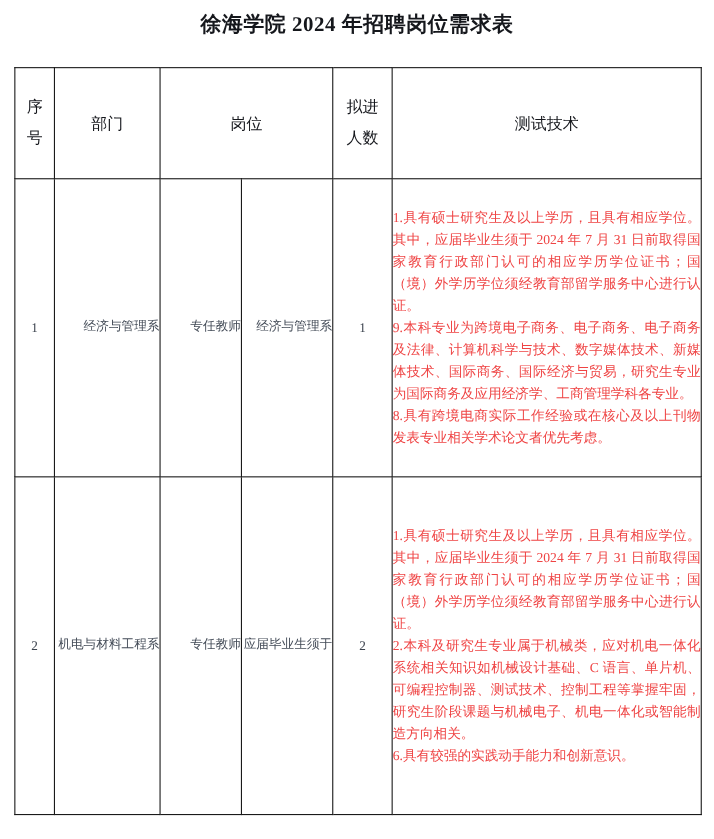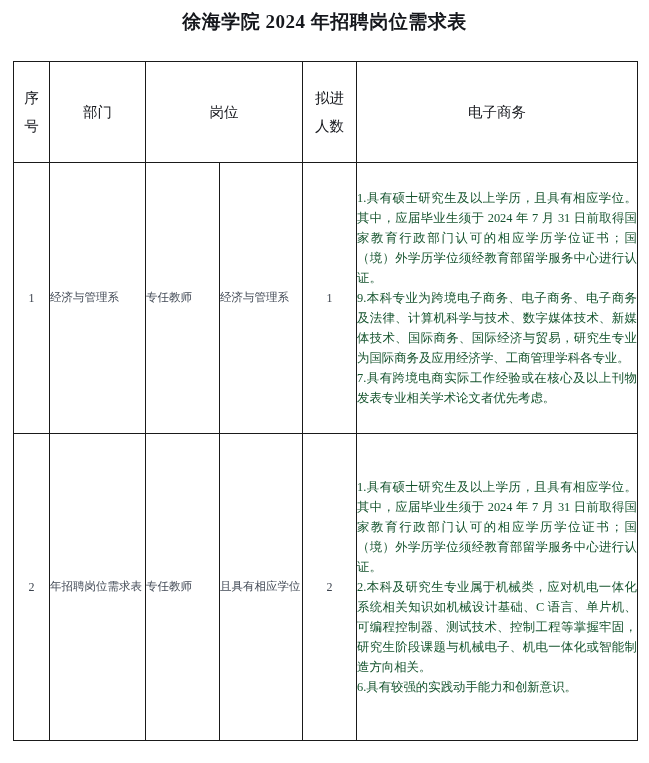--- a/index.html
+++ b/index.html
@@ -71,21 +71,21 @@
     display: flex;
     flex-direction: column;
     align-items: center;
     justify-content: center;
     line-height: 1.0;
   }
   .hdr-stack span { display: block; padding: 7px 0; }
   .hdr-cond { font-size: 14.5px; }
 
   .cell-center {
-    text-align: left;
+    text-align: right;
     font-size: 11.5px;
     color: #434b57;
     line-height: 1.55;
   }
   .cell-num {
     text-align: center;
     font-size: 12px;
     color: #3c434e;
   }
   .cell-seq {
@@ -93,21 +93,21 @@
     font-size: 12px;
     color: #3c434e;
   }
   .cond-cell {
     vertical-align: middle;
     padding: 0 7px 0 8px;
   }
   .cond-body {
     font-size: 12.4px;
     line-height: 20px;
-    color: #14532d;
+    color: #ef4444;
     text-align: justify;
     text-justify: inter-ideograph;
     font-family: "Liberation Serif", "DejaVu Serif", serif;
   }
   .cond-body p { margin: 0; }
   .row-1 td { height: 270px; }
   .row-2 td { height: 306px; }
 </style>
 </head>
 <body>
@@ -135,43 +135,43 @@
             </div>
           </th>
           <th class="hdr-cell">部门</th>
           <th class="hdr-cell" colspan="2">岗位</th>
           <th class="hdr-cell">
             <div class="hdr-stack">
               <span>拟进</span>
               <span>人数</span>
             </div>
           </th>
-          <th class="hdr-cell hdr-cond">电子商务</th>
+          <th class="hdr-cell hdr-cond">测试技术</th>
         </tr>
       </thead>
       <tbody>
         <tr class="row-1">
           <td class="cell-seq">1</td>
           <td class="cell-center">经济与管理系</td>
           <td class="cell-center">专任教师</td>
           <td class="cell-center">经济与管理系</td>
           <td class="cell-num">1</td>
           <td class="cond-cell">
             <div class="cond-body">
               <p>1.具有硕士研究生及以上学历，且具有相应学位。其中，应届毕业生须于 2024 年 7 月 31 日前取得国家教育行政部门认可的相应学历学位证书；国（境）外学历学位须经教育部留学服务中心进行认证。</p>
               <p>9.本科专业为跨境电子商务、电子商务、电子商务及法律、计算机科学与技术、数字媒体技术、新媒体技术、国际商务、国际经济与贸易，研究生专业为国际商务及应用经济学、工商管理学科各专业。</p>
-              <p>7.具有跨境电商实际工作经验或在核心及以上刊物发表专业相关学术论文者优先考虑。</p>
+              <p>8.具有跨境电商实际工作经验或在核心及以上刊物发表专业相关学术论文者优先考虑。</p>
             </div>
           </td>
         </tr>
         <tr class="row-2">
           <td class="cell-seq">2</td>
-          <td class="cell-center">年招聘岗位需求表</td>
+          <td class="cell-center">机电与材料工程系</td>
           <td class="cell-center">专任教师</td>
-          <td class="cell-center">且具有相应学位</td>
+          <td class="cell-center">应届毕业生须于</td>
           <td class="cell-num">2</td>
           <td class="cond-cell">
             <div class="cond-body">
               <p>1.具有硕士研究生及以上学历，且具有相应学位。其中，应届毕业生须于 2024 年 7 月 31 日前取得国家教育行政部门认可的相应学历学位证书；国（境）外学历学位须经教育部留学服务中心进行认证。</p>
               <p>2.本科及研究生专业属于机械类，应对机电一体化系统相关知识如机械设计基础、C 语言、单片机、可编程控制器、测试技术、控制工程等掌握牢固，研究生阶段课题与机械电子、机电一体化或智能制造方向相关。</p>
               <p>6.具有较强的实践动手能力和创新意识。</p>
             </div>
           </td>
         </tr>
       </tbody>

